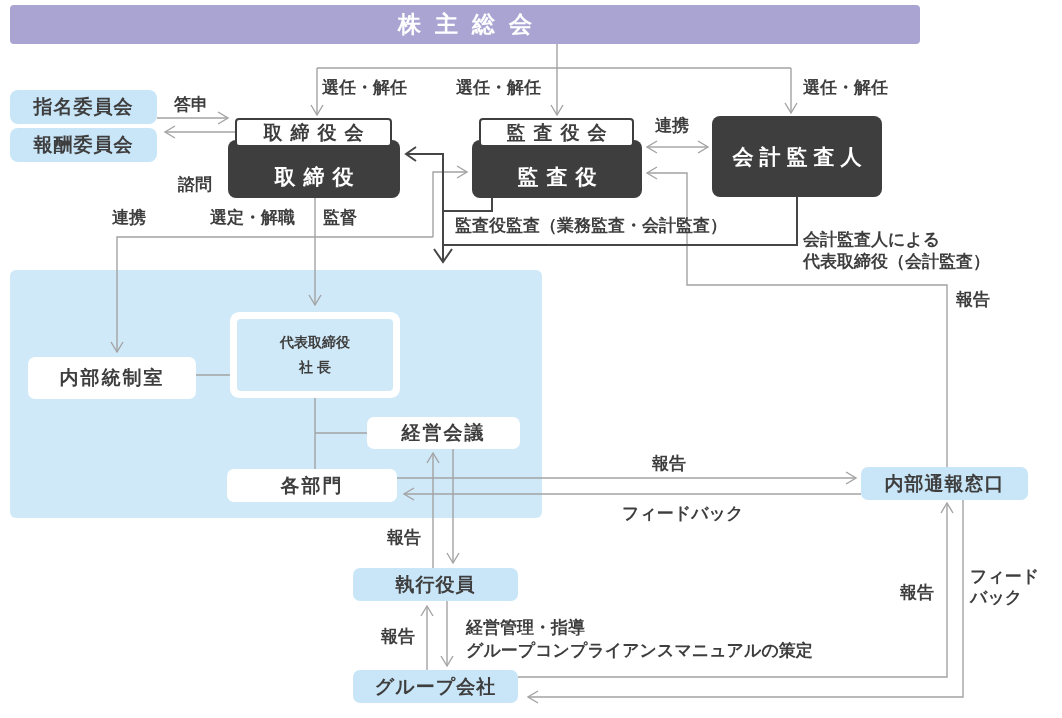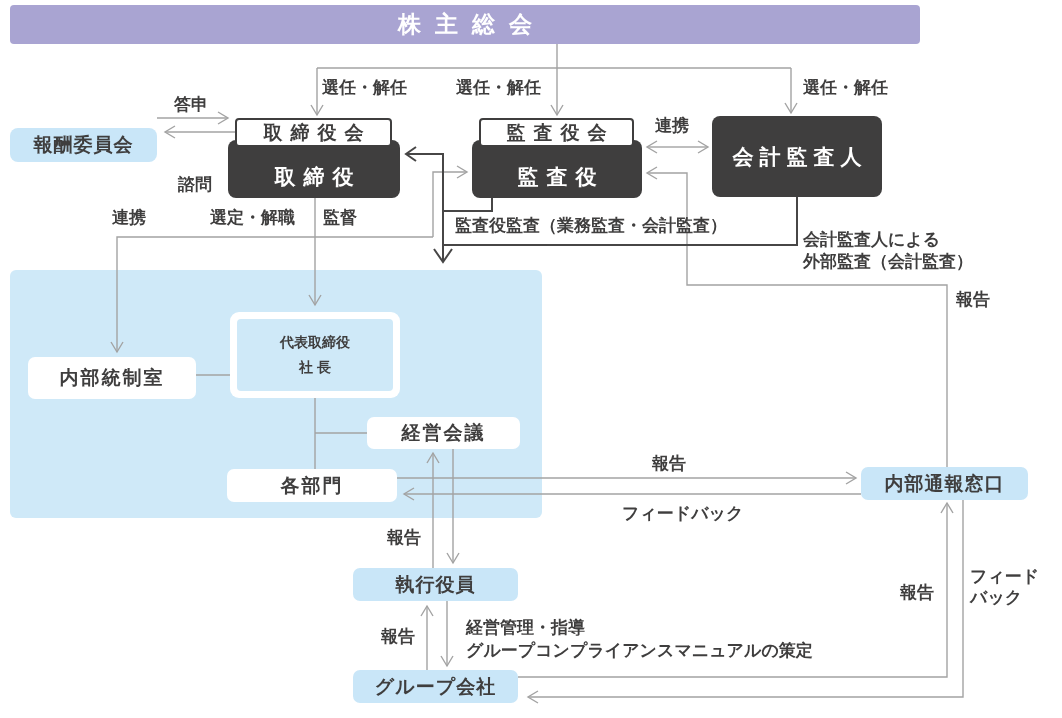--- a/index.html
+++ b/index.html
@@ -92,20 +92,21 @@
 
     <path class="lg" d="M397 478 H856" marker-end="url(#cg)"></path>
     <path class="lg" d="M861 494 H404" marker-end="url(#cg)"></path>
 
     <path class="lg" d="M518 677 H947 V503" marker-end="url(#cg)"></path>
     <path class="lg" d="M963 500 V697 H528" marker-end="url(#cg)"></path>
   </svg>
 
   <div class="abs bar">株主総会</div>
 
+  <div class="abs bluebox" style="left:10px;top:90px;width:147px;height:34px;">指名委員会</div>
   <div class="abs bluebox" style="left:10px;top:128px;width:147px;height:34px;">報酬委員会</div>
 
   <div class="abs darkbox" style="left:228px;top:140px;width:172px;height:58px;">取締役</div>
   <div class="abs wborder" style="left:235px;top:118px;width:153px;height:25px;">取締役会</div>
 
   <div class="abs darkbox" style="left:472px;top:140px;width:170px;height:58px;">監査役</div>
   <div class="abs wborder" style="left:479px;top:118px;width:151px;height:25px;">監査役会</div>
 
   <div class="abs darkbox center" style="left:712px;top:116px;width:170px;height:81px;">会計監査人</div>
 
@@ -132,21 +133,21 @@
   <div class="elabel" style="left:174px;top:94px;">答申</div>
   <div class="elabel" style="left:178px;top:142px;margin-top:32px;">諮問</div>
 
   <div class="elabel" style="left:655px;top:115px;">連携</div>
   <div class="elabel" style="left:112px;top:207px;">連携</div>
   <div class="elabel" style="left:210px;top:207px;">選定・解職</div>
   <div class="elabel" style="left:323px;top:207px;">監督</div>
 
   <div class="elabel" style="left:455px;top:215px;">監査役監査（業務監査・会計監査）</div>
   <div class="elabel" style="left:803px;top:229px;">会計監査人による</div>
-  <div class="elabel" style="left:803px;top:251px;">外部監査（会計監査）</div>
+  <div class="elabel" style="left:803px;top:251px;">代表取締役（会計監査）</div>
 
   <div class="elabel" style="left:956px;top:289px;">報告</div>
   <div class="elabel" style="left:652px;top:453px;">報告</div>
   <div class="elabel" style="left:622px;top:503px;">フィードバック</div>
   <div class="elabel" style="left:387px;top:527px;">報告</div>
   <div class="elabel" style="left:381px;top:626px;">報告</div>
 
   <div class="elabel" style="left:466px;top:617px;">経営管理・指導</div>
   <div class="elabel" style="left:466px;top:640px;">グループコンプライアンスマニュアルの策定</div>
 

